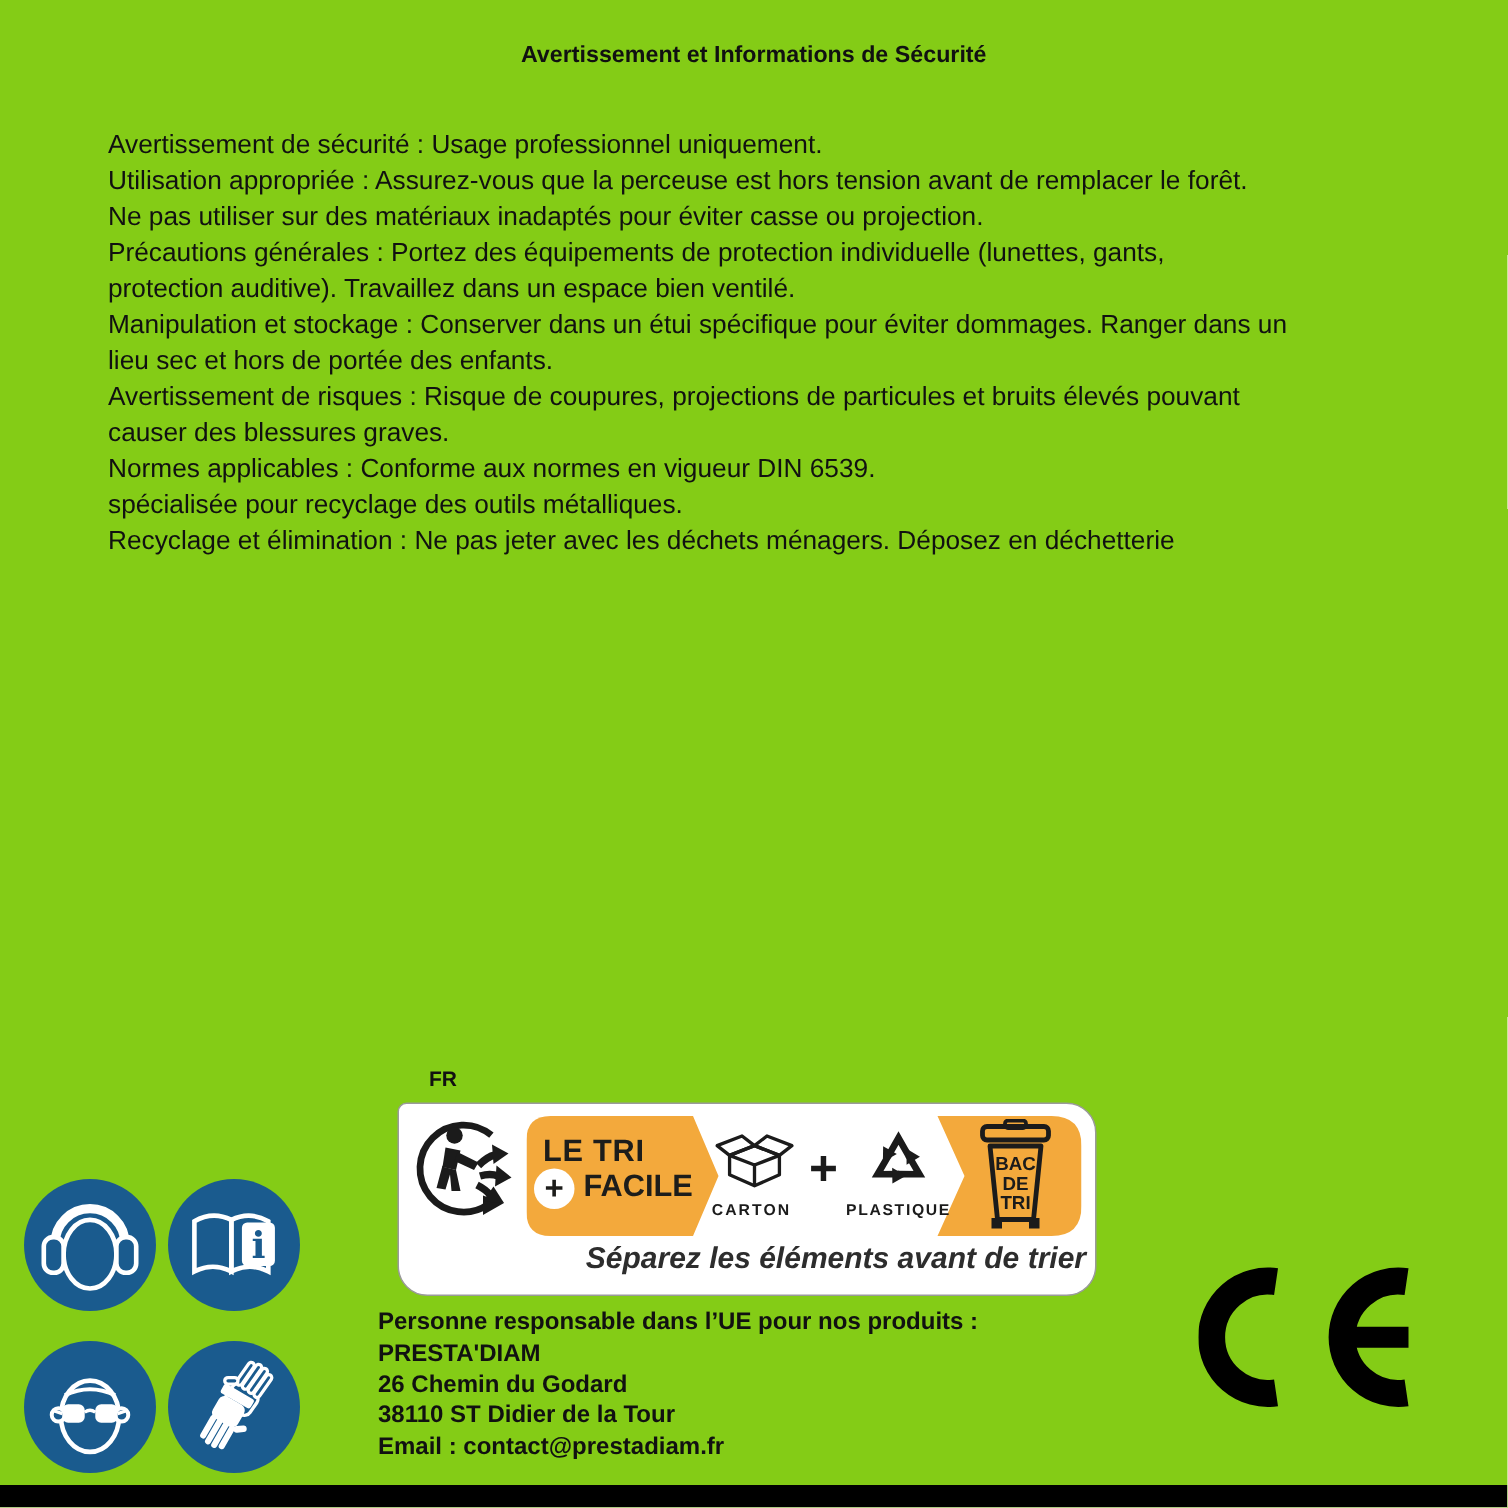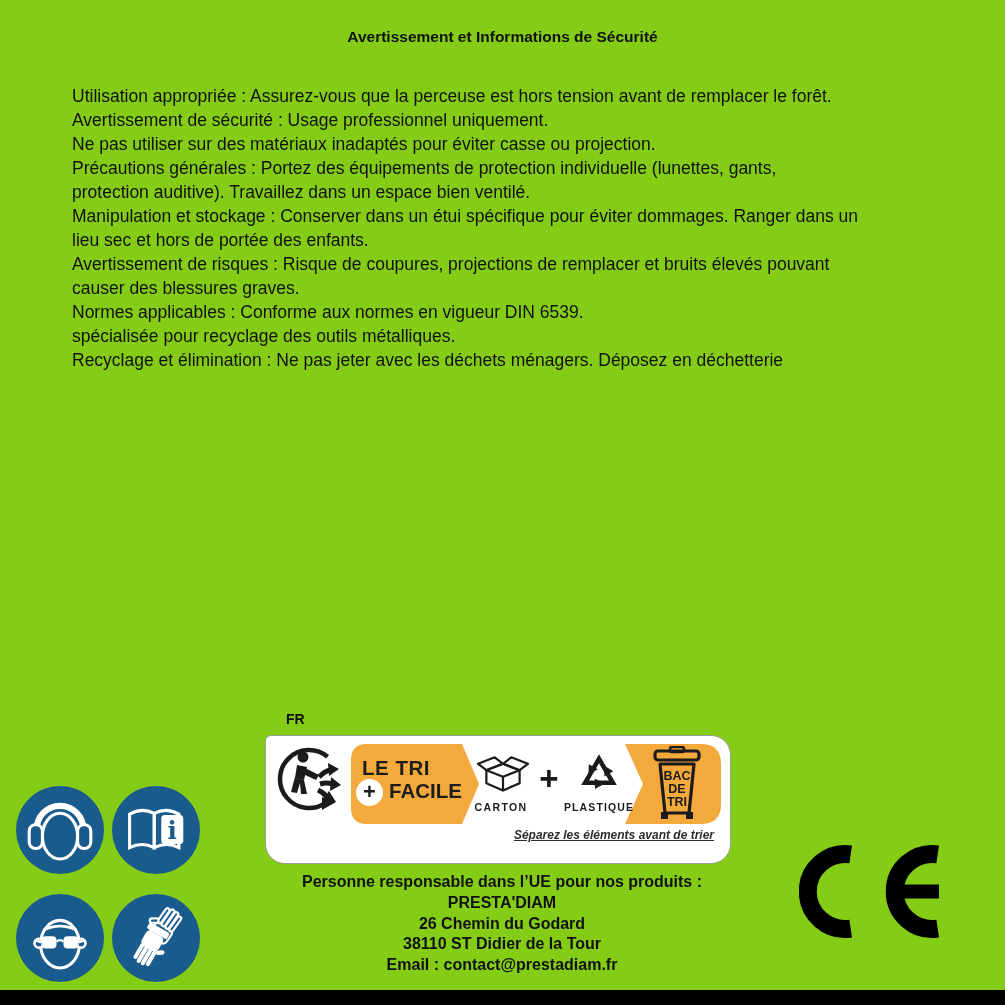--- a/index.html
+++ b/index.html
@@ -52,48 +52,48 @@
   .facile{left:123px;top:43px;font-size:20.5px;font-weight:800;color:#1d1d1b;}
   .carton-svg{left:208px;top:13px;width:58px;height:48px;}
   .mat-label{font-size:10.5px;font-weight:bold;letter-spacing:1.4px;color:#1b1b1b;text-align:center;}
   .carton-label{left:200px;top:65px;width:70px;}
   .plus-sep{left:269px;top:24px;width:28px;text-align:center;font-size:33px;font-weight:700;color:#1b1b1b;}
   .plastique-svg{left:306px;top:12px;width:54px;height:50px;}
   .plastique-label{left:294px;top:65px;width:78px;letter-spacing:1.1px;}
   .bin-svg{left:384px;top:10px;width:54px;height:76px;}
   .bin-text{font-family:"Liberation Sans",sans-serif;font-size:12.5px;font-weight:900;fill:#1b1b1b;text-anchor:middle;}
   .caption{
-    right:16px;top:92px;font-size:12px;font-style:italic;font-weight:700;color:#2d2d2d;white-space:nowrap;text-decoration:underline;
+    right:6px;top:92px;font-size:20px;font-style:italic;font-weight:700;color:#2d2d2d;white-space:nowrap;
   }
 
   
   .responsible{
-    position:absolute;left:252px;top:872px;width:500px;text-align:center;
+    position:absolute;left:252px;top:872px;width:500px;
   }
   .resp-line{font-size:16px;font-weight:bold;line-height:20.8px;color:#111;white-space:nowrap;}
 
   .ce{position:absolute;left:799px;top:844px;width:141px;height:95px;}
   .bottom-bar{position:absolute;left:0;top:990px;width:1005px;height:15px;background:#000;}
 </style>
 </head>
 <body>
 
 <div class="page">
 
   <div class="title">Avertissement et Informations de Sécurité</div>
 
   <div class="body-text">
+      <div class="body-line">Avertissement de sécurité : Usage professionnel uniquement.</div>
       <div class="body-line">Utilisation appropriée : Assurez-vous que la perceuse est hors tension avant de remplacer le forêt.</div>
-      <div class="body-line">Avertissement de sécurité : Usage professionnel uniquement.</div>
       <div class="body-line">Ne pas utiliser sur des matériaux inadaptés pour éviter casse ou projection.</div>
       <div class="body-line">Précautions générales : Portez des équipements de protection individuelle (lunettes, gants,</div>
       <div class="body-line">protection auditive). Travaillez dans un espace bien ventilé.</div>
       <div class="body-line">Manipulation et stockage : Conserver dans un étui spécifique pour éviter dommages. Ranger dans un</div>
       <div class="body-line">lieu sec et hors de portée des enfants.</div>
-      <div class="body-line">Avertissement de risques : Risque de coupures, projections de remplacer et bruits élevés pouvant</div>
+      <div class="body-line">Avertissement de risques : Risque de coupures, projections de particules et bruits élevés pouvant</div>
       <div class="body-line">causer des blessures graves.</div>
       <div class="body-line">Normes applicables : Conforme aux normes en vigueur DIN 6539.</div>
       <div class="body-line">spécialisée pour recyclage des outils métalliques.</div>
       <div class="body-line">Recyclage et élimination : Ne pas jeter avec les déchets ménagers. Déposez en déchetterie</div>
     </div>
 
   <div class="icons-grid">
 
     <div class="sicon">
       <svg viewBox="0 0 100 100">

